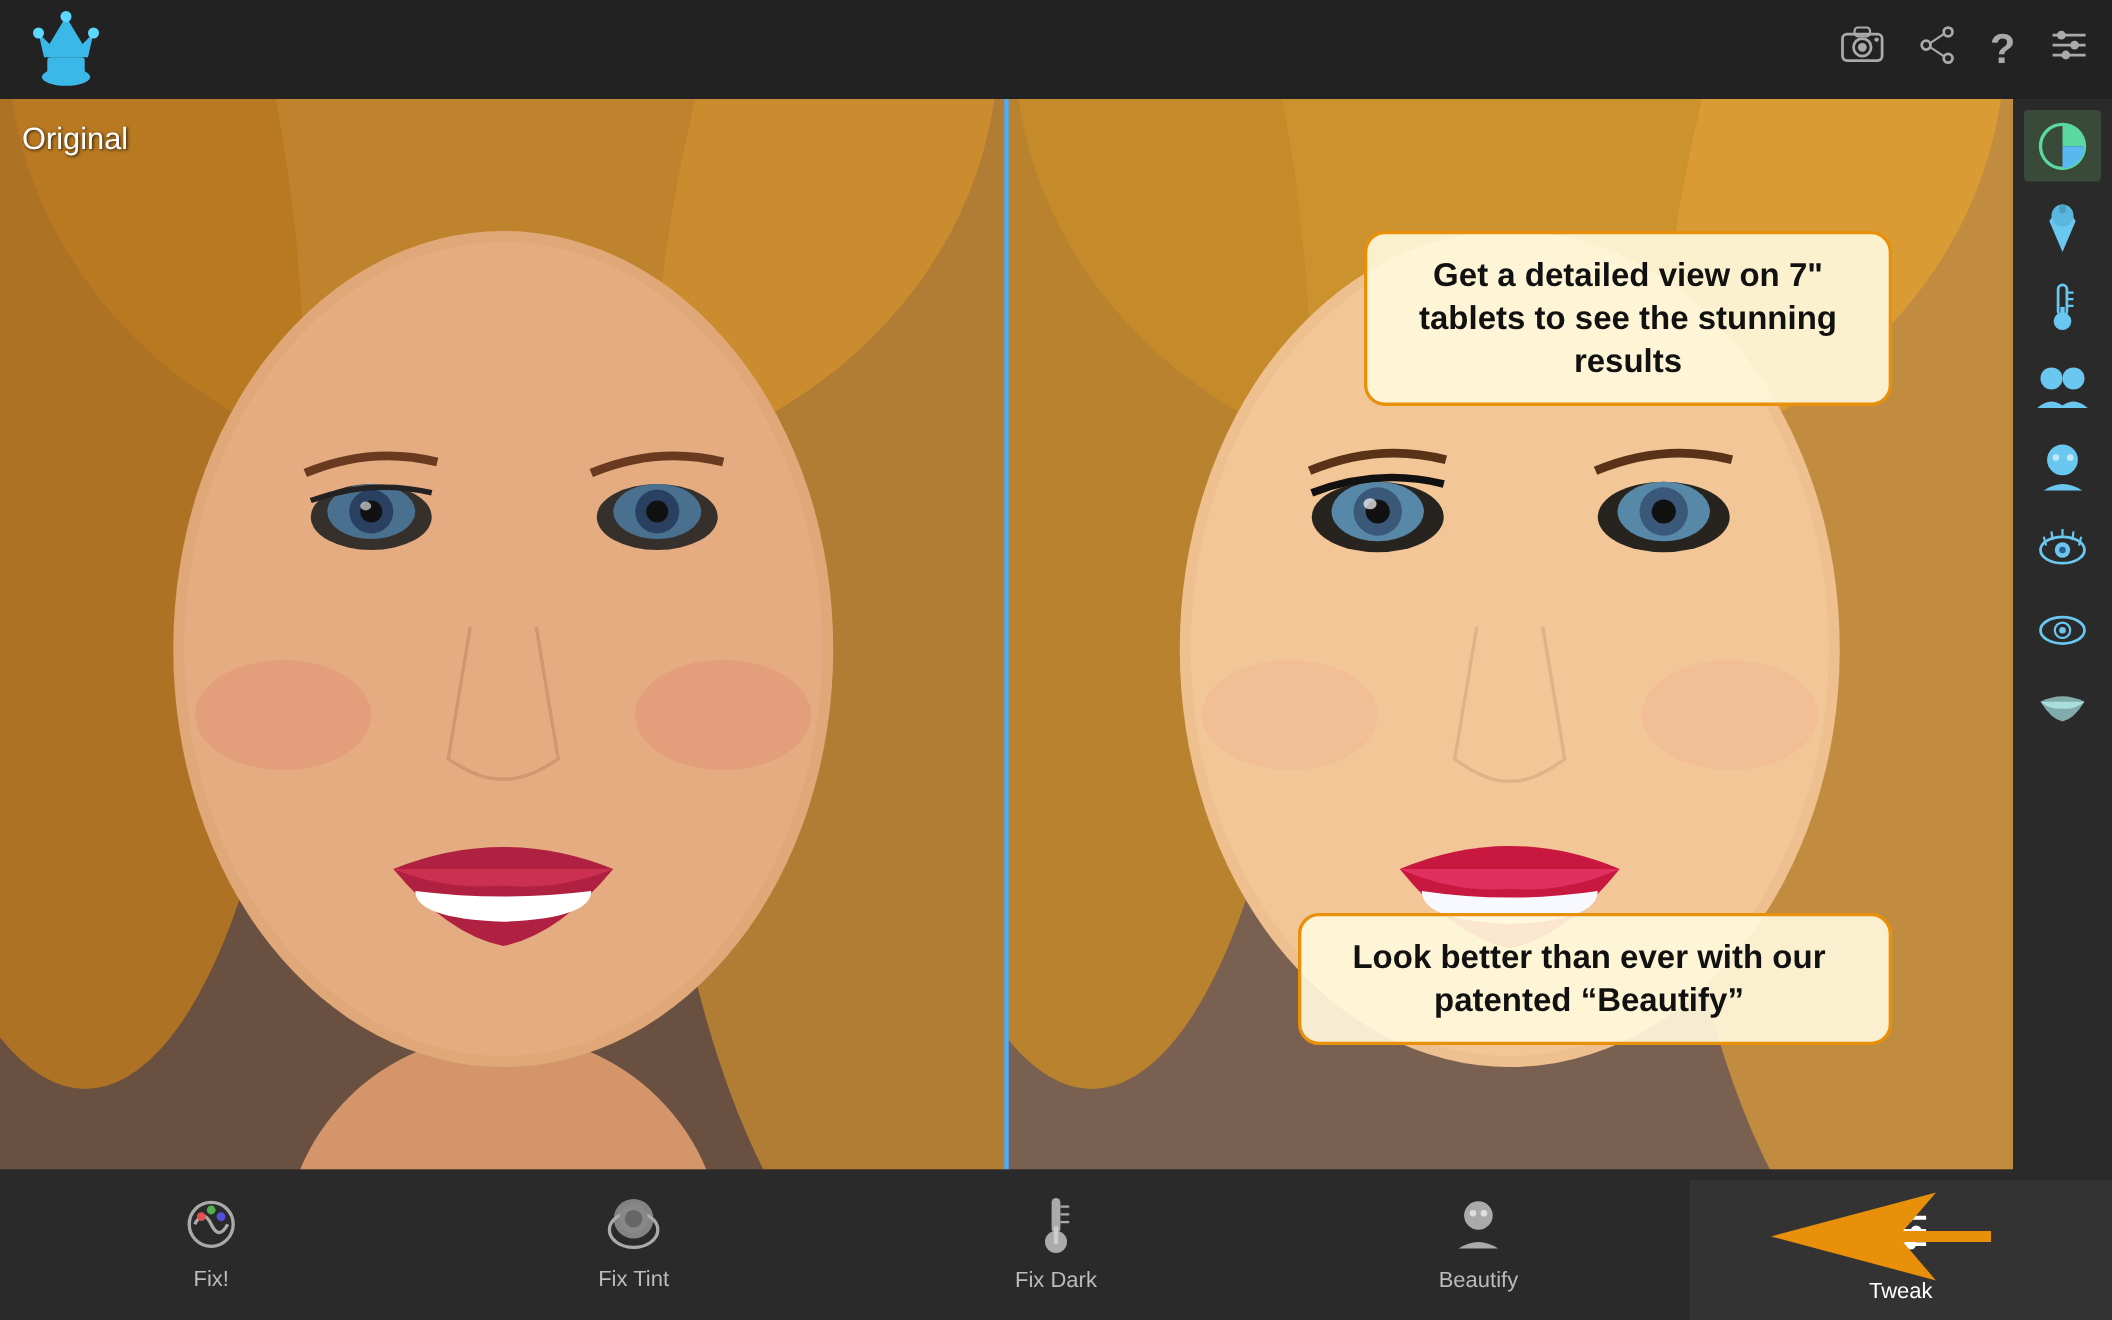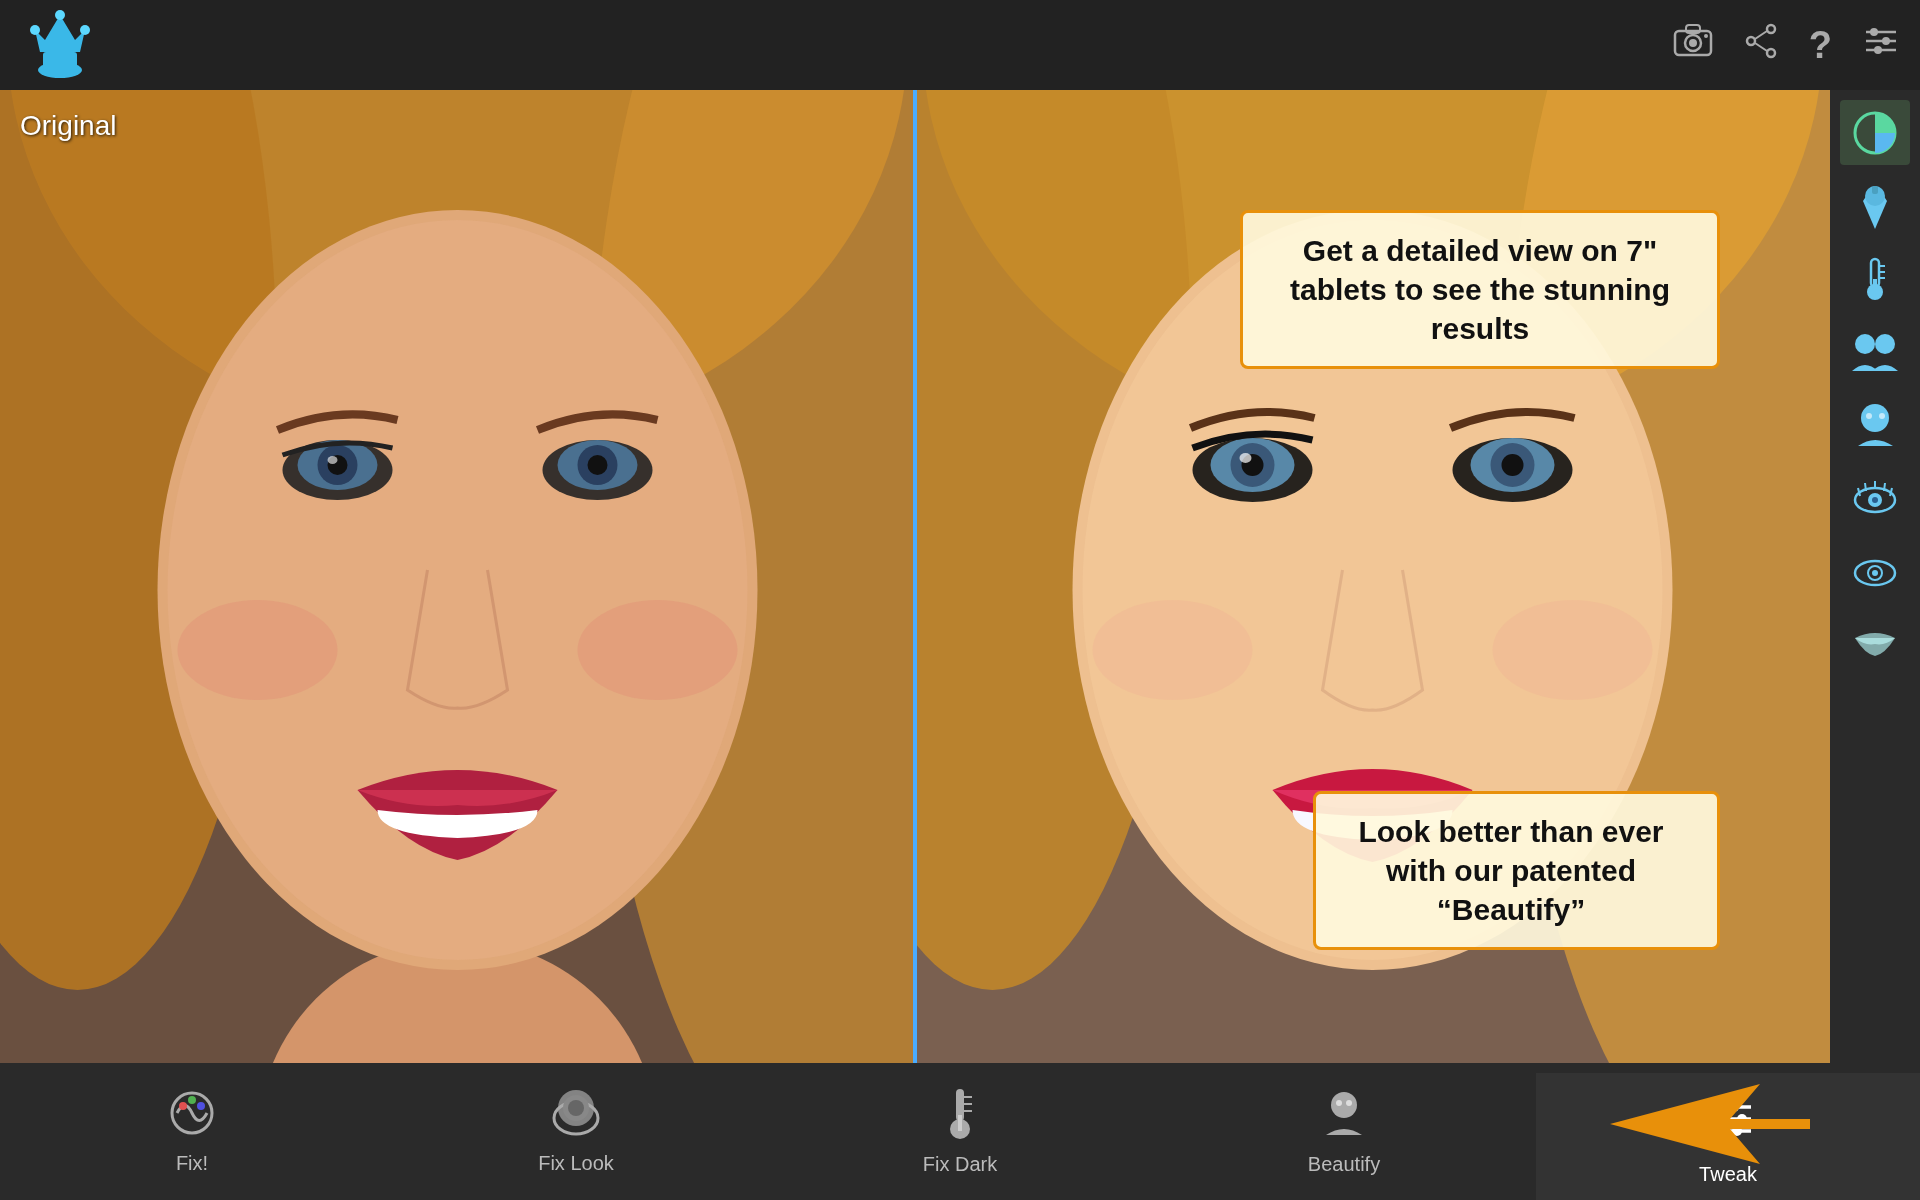--- a/index.html
+++ b/index.html
@@ -100,33 +100,33 @@
       font-weight: normal;
       z-index: 6;
       text-shadow: 1px 1px 3px rgba(0,0,0,0.8);
     }
 
     
     .tooltip-box {
       position: absolute;
       background: rgba(255, 248, 220, 0.92);
       border: 3px solid #e8900a;
-      border-radius: 8px;
+      border-radius: 19px;
       padding: 18px 24px;
       z-index: 20;
     }
     #tooltip1 {
       top: 120px;
       right: 110px;
       width: 480px;
     }
     #tooltip2 {
       bottom: 140px;
       right: 110px;
-      width: 407px;
+      width: 540px;
       padding-left: 13px;
     }
     .tooltip-text {
       font-size: 30px;
       font-weight: bold;
       color: #111;
       line-height: 1.3;
       text-align: center;
     }
 
@@ -461,21 +461,21 @@
 
   <div class="tool-item">
     <span class="tool-icon">
       <svg width="55" height="50" viewBox="0 0 55 50">
         <ellipse cx="27" cy="30" rx="22" ry="16" fill="none" stroke="#aaa" stroke-width="3"></ellipse>
         <ellipse cx="27" cy="20" rx="18" ry="18" fill="#aaa" opacity="0.7"></ellipse>
         <ellipse cx="27" cy="20" rx="13" ry="13" fill="#888"></ellipse>
         <ellipse cx="27" cy="20" rx="8" ry="8" fill="#666"></ellipse>
       </svg>
     </span>
-    <span class="tool-label">Fix Look</span>
+    <span class="tool-label">Fix Tint</span>
   </div>
 
   <div class="tool-item">
     <span class="tool-icon">
       <svg width="40" height="52" viewBox="0 0 40 52">
         <rect x="16" y="2" width="8" height="32" rx="4" fill="#aaa"></rect>
         <circle cx="20" cy="42" r="10" fill="#aaa"></circle>
         <rect x="18" y="28" width="4" height="16" fill="#ccc"></rect>
         <line x1="24" y1="10" x2="32" y2="10" stroke="#aaa" stroke-width="2"></line>
         <line x1="24" y1="17" x2="32" y2="17" stroke="#aaa" stroke-width="2"></line>

